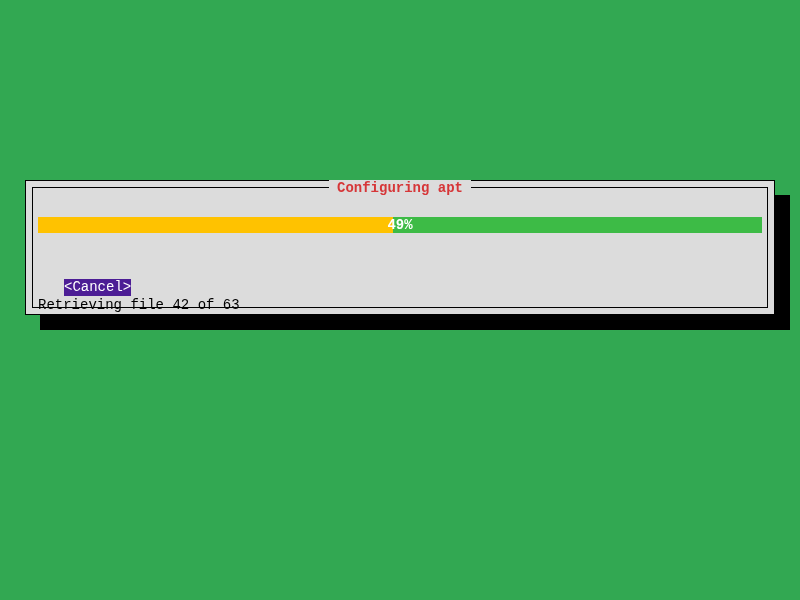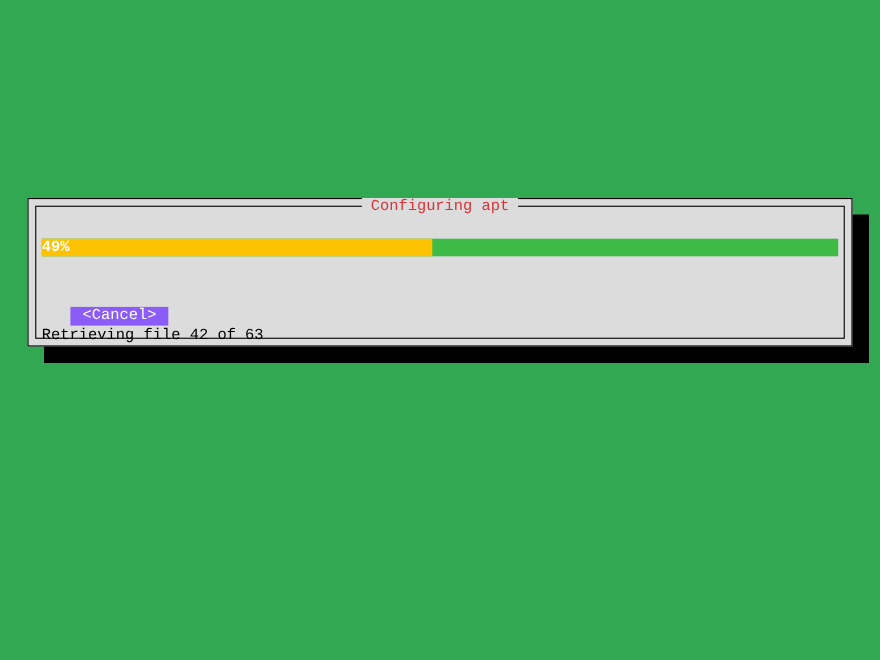--- a/index.html
+++ b/index.html
@@ -33,20 +33,21 @@
     background: #dcdcdc;
     border: 1px solid #000;
   }
   .dialog-inner-border {
     position: absolute;
     left: 6px;
     right: 6px;
     top: 6px;
     bottom: 6px;
     border: 1px solid #000;
+    font-weight: bold;
   }
   .dialog-title {
     position: absolute;
     top: -8px;
     left: 50%;
     transform: translateX(-50%);
     background: #dcdcdc;
     padding: 0 8px;
     color: #d63638;
     white-space: pre;
@@ -63,39 +64,39 @@
     height: 100%;
     background: #ffc200;
   }
   .progress-label {
     position: absolute;
     left: 0;
     right: 0;
     top: 0;
     bottom: 0;
     color: #fff;
-    text-align: left;
+    text-align: center;
     line-height: 16px;
     font-weight: bold;
   }
   .status-line {
     position: absolute;
     left: 12px;
     top: 68px;
     color: #000;
     white-space: pre;
     margin-top: 48px;
   }
   .cancel-btn {
     position: absolute;
     left: 38px;
     top: 98px;
-    background: #8b5cf6;
+    background: #4c1d95;
     color: #fff;
-    padding: 0 11px;
+    padding: 0 0;
     white-space: pre;
   }
 </style>
 </head>
 <body>
 
 <div class="shadow"></div>
 
 <div class="dialog">
   <div class="dialog-inner-border">

